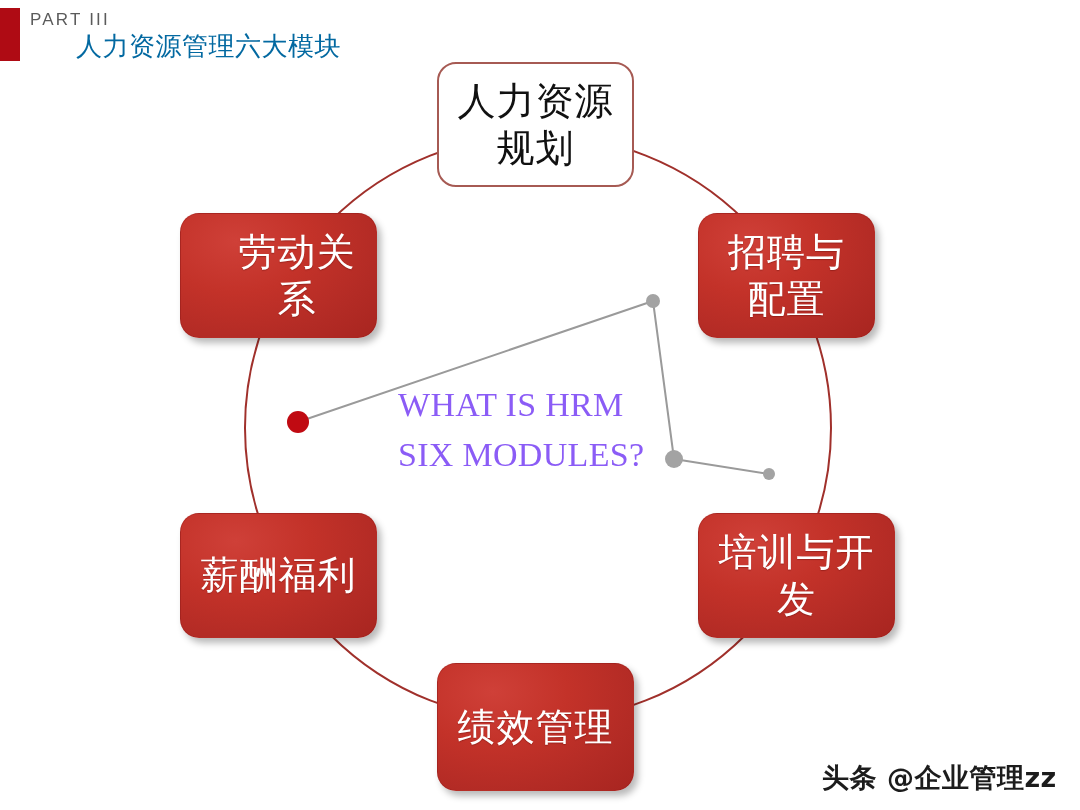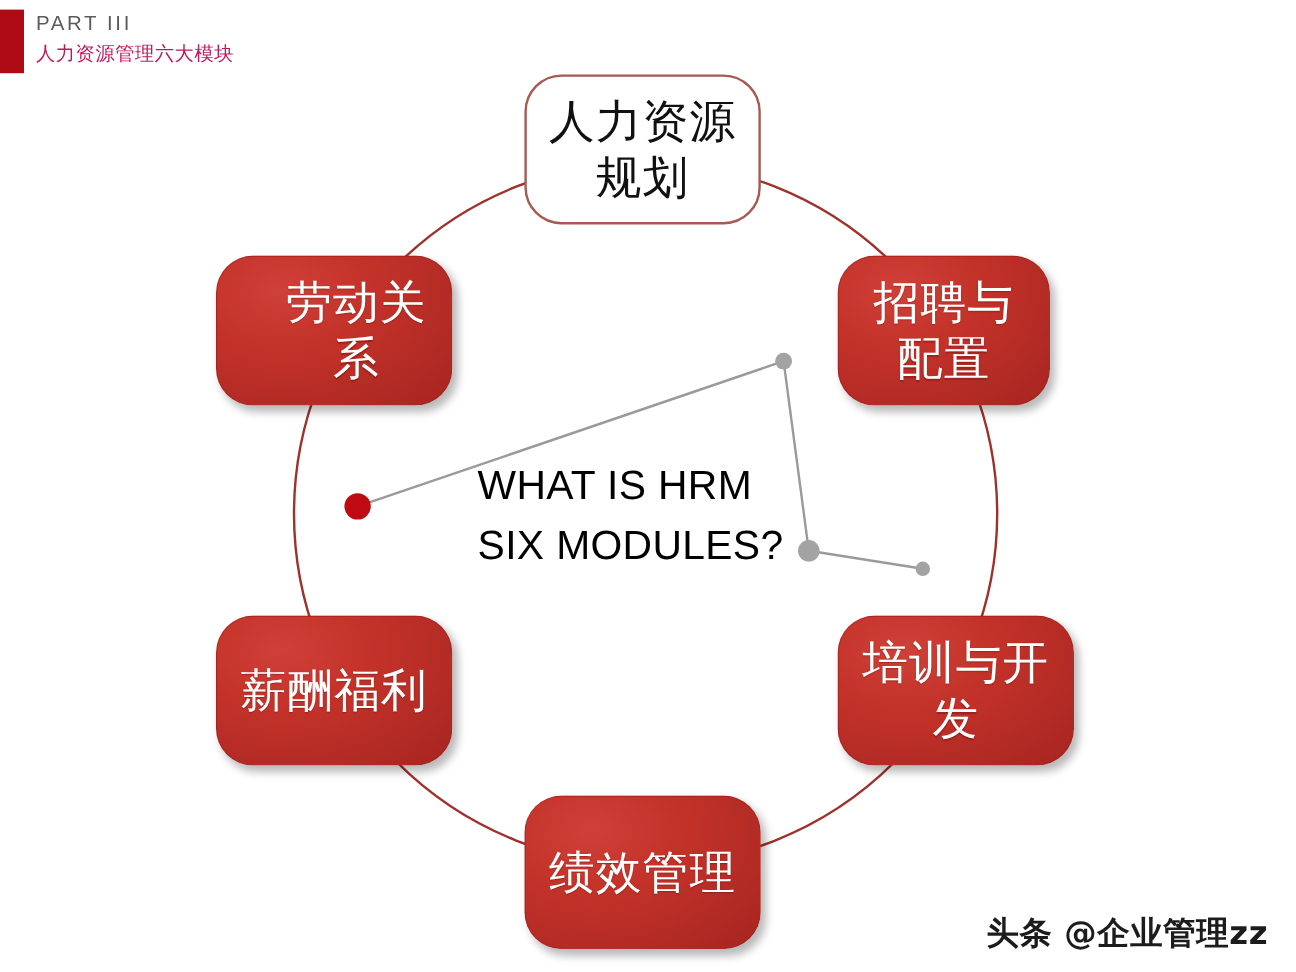--- a/index.html
+++ b/index.html
@@ -49,54 +49,56 @@
   }
   #part-label {
     font-size: 17px;
     letter-spacing: 2.2px;
     color: #5B5B5B;
     line-height: 24px;
     white-space: nowrap;
     font-weight: 400;
   }
   #part-subtitle {
-    font-size: 16px;
-    color: #be185d;
+    font-size: 26px;
+    color: #0369a1;
     line-height: 28px;
     white-space: nowrap;
     letter-spacing: 0.5px;
     font-weight: 400;
+    margin-left: 46px;
   }
 
   
   #diagram-svg {
     position: absolute;
     left: 0;
     top: 0;
     width: 1080px;
     height: 810px;
   }
 
   
   #center-caption {
     position: absolute;
     left: 398px;
     top: 380px;
     width: 290px;
-    color: #000000;
+    color: #8b5cf6;
     font-size: 34px;
     line-height: 50px;
     letter-spacing: 0.3px;
     white-space: nowrap;
+    font-family: Liberation Serif, serif;
   }
 
   
   .module-card {
     position: absolute;
-    border-radius: 31px;
+    border-radius: 19px;
     display: flex;
     align-items: center;
     justify-content: center;
     text-align: center;
     box-sizing: border-box;
   }
   .module-card.filled {
     background: radial-gradient(ellipse at 28% 22%, #CF4038 0%, #C33229 38%, #B32B25 72%, #A82520 100%);
     color: #FFFFFF;
     box-shadow: 4px 5px 7px rgba(0,0,0,0.28);

